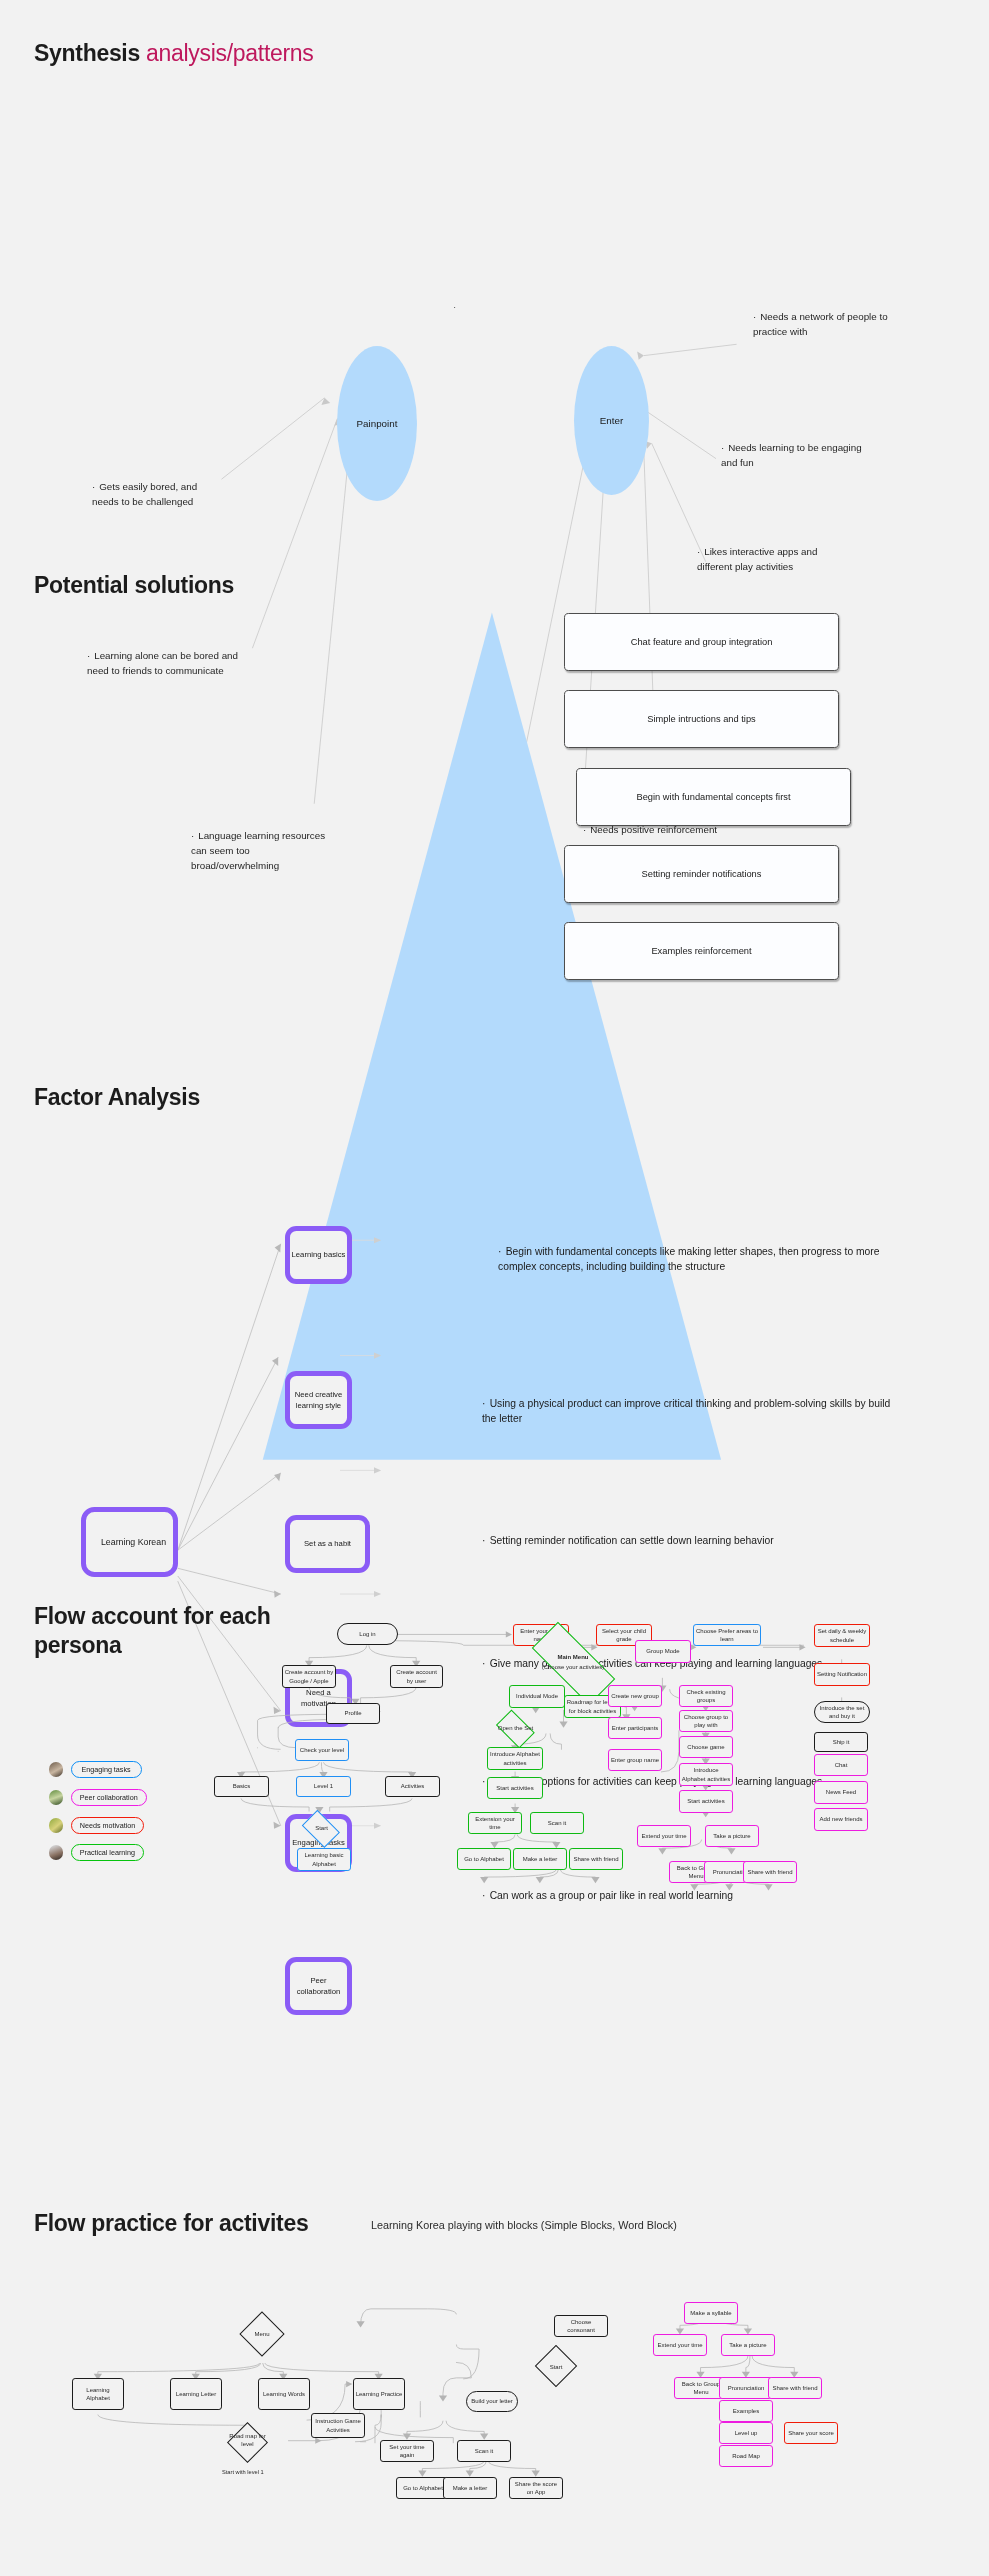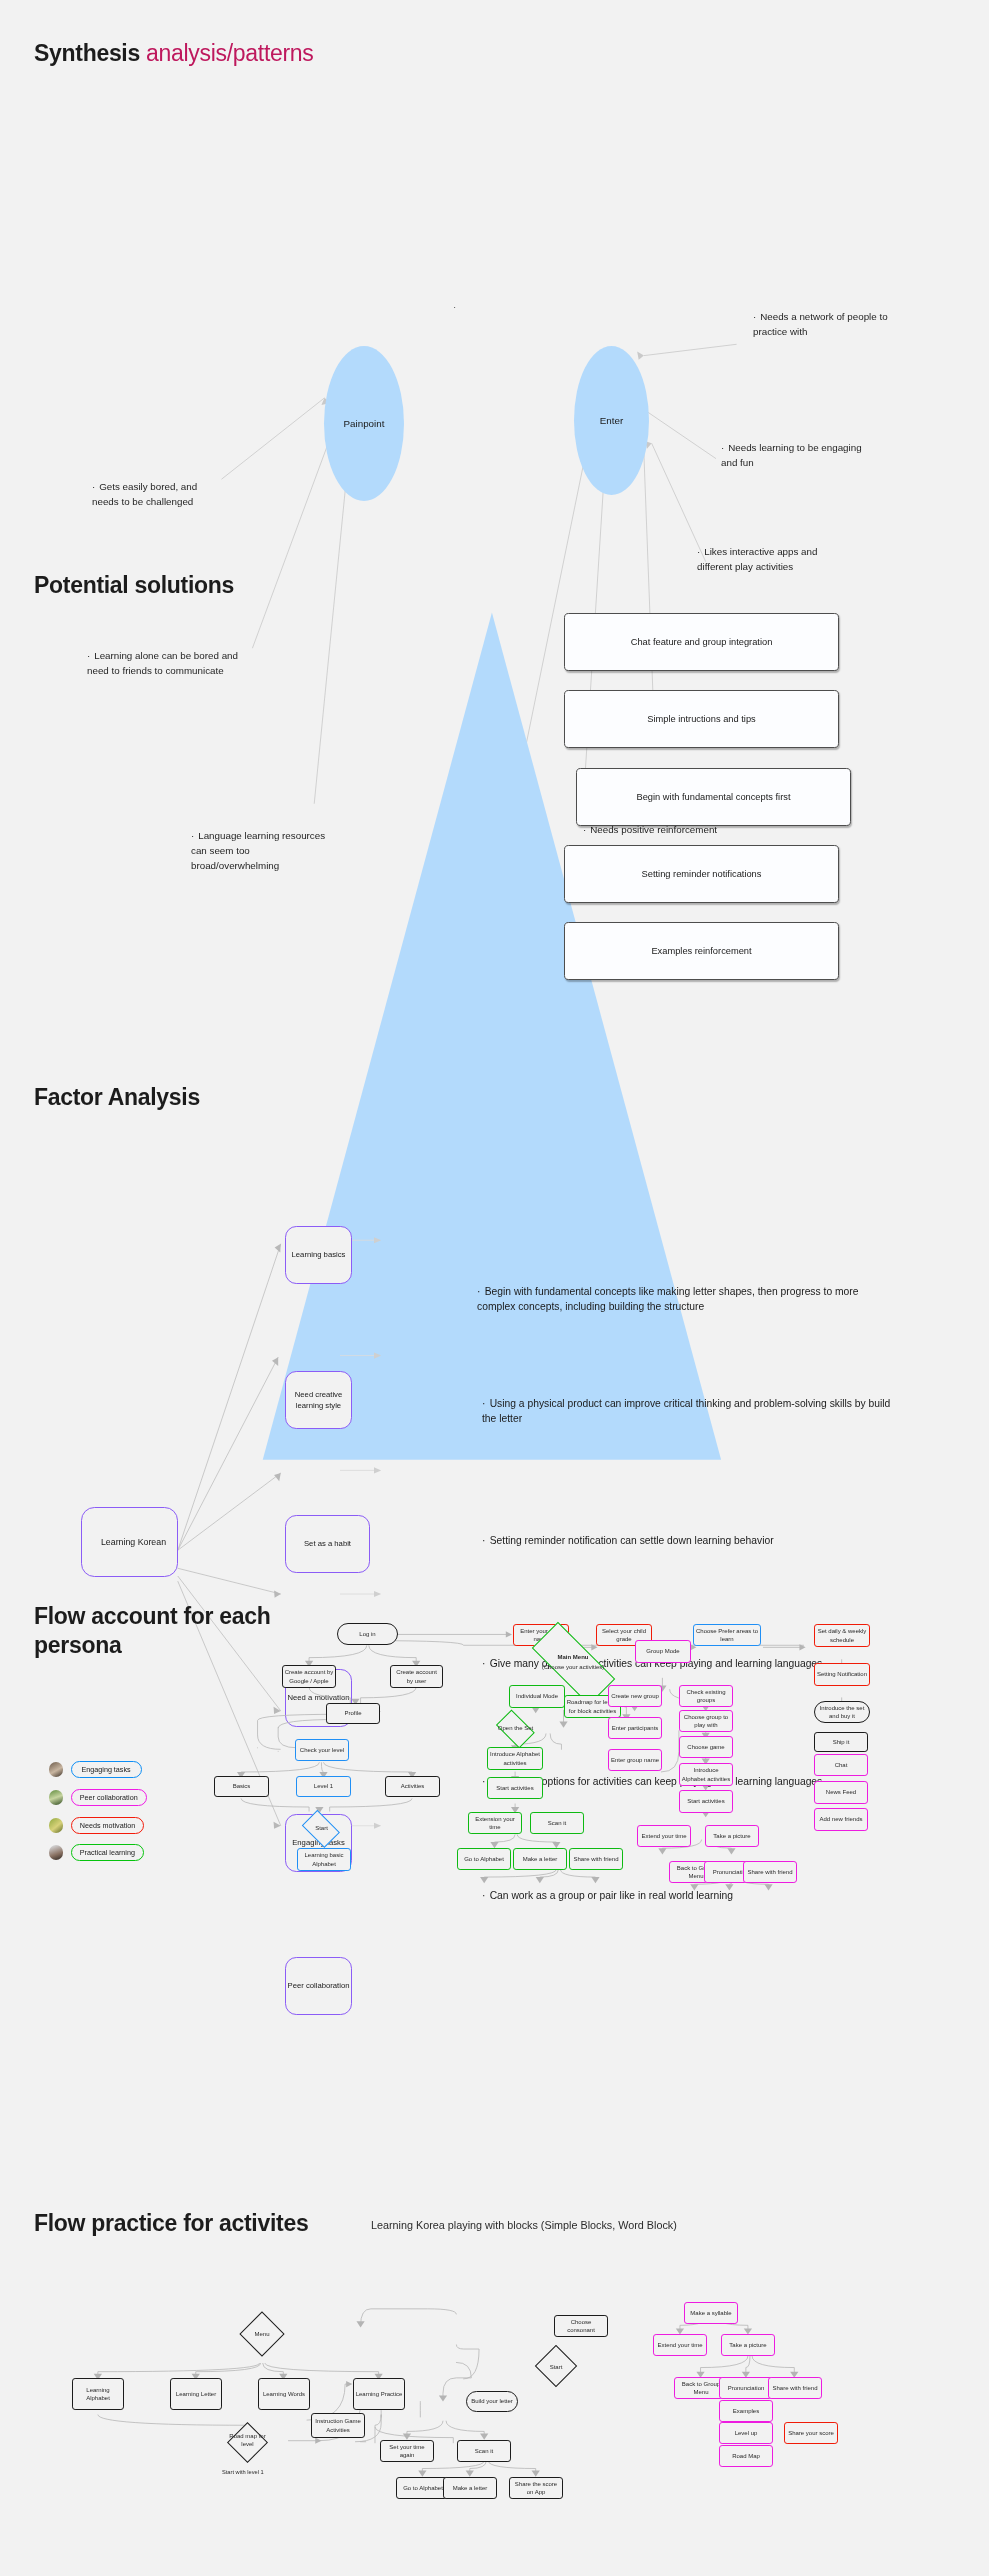--- a/index.html
+++ b/index.html
@@ -34,21 +34,21 @@
   
   .sol-card {
     background:#fcfdff; border:0.5px solid #4d4d4d; border-radius:4.6px;
     box-shadow:1px 1.5px 1.5px rgba(0,0,0,.28);
     display:flex; align-items:center; justify-content:center;
     font-size:9.3px; color:#1a1a1a; text-align:center;
   }
 
   
   .fa-node {
-    border:1px solid #8b5cf6; border-radius:11.3px; background:#f2f2f2;
+    border:5px solid #8b5cf6; border-radius:11.3px; background:#f2f2f2;
     display:flex; align-items:center; justify-content:center; text-align:center;
     font-size:7.7px; line-height:1.45; color:#1a1a1a;
   }
   .fa-root { border-radius:13.4px; font-size:8.8px; }
   .fa-desc { font-size:10.3px; line-height:1.5; color:#1a1a1a; }
 
   
   .fnode {
     position:absolute; background:#f2f2f2;
     display:flex; align-items:center; justify-content:center; text-align:center;
@@ -111,21 +111,21 @@
     <polygon points="680,852 691,862 674,866"></polygon>
     <polygon points="1250,690 1237,682 1240,698"></polygon>
     <polygon points="1255,798 1242,792 1247,807"></polygon>
     <polygon points="1265,860 1252,856 1256,871"></polygon>
     <polygon points="1250,880 1240,872 1252,868"></polygon>
     <polygon points="1175,890 1166,880 1180,878"></polygon>
     <polygon points="1135,890 1127,879 1141,878"></polygon>
   </g>
 </svg>
 
-<div class="abs ellipse" style="left:324px; top:346px; width:80px; height:155px;">
+<div class="abs ellipse" style="left:337px; top:346px; width:80px; height:155px;">
     <span>Painpoint</span>
   </div>
 <div class="abs ellipse" style="left:574px; top:346px; width:75px; height:149px;">
     <span>Enter</span>
   </div>
 <div class="abs" style="left:453px;top:301px;font-size:9.8px;color:#555;">·</div>
 
 <div class="abs bullet-note" style="left:92px; top:479px; width:118px;"><span class="bd">·</span><span>Gets easily bored, and needs to be challenged</span></div>
 <div class="abs bullet-note" style="left:87px; top:648px; width:165px;"><span class="bd">·</span><span>Learning alone can be bored and need to friends to communicate</span></div>
 <div class="abs bullet-note" style="left:191px; top:828px; width:149px;"><span class="bd">·</span><span>Language learning resources can seem too broad/overwhelming</span></div>
@@ -198,21 +198,21 @@
 
 <div class="abs fa-node fa-root" style="left:81px; top:1507px; width:97px; height:70px;padding-left:8px;">Learning Korean</div>
 
 <div class="abs fa-node" style="left:285px; top:1226px; width:67px; height:58px;">Learning basics</div>
 <div class="abs fa-node" style="left:285px; top:1371px; width:67px; height:58px;">Need creative learning style</div>
 <div class="abs fa-node" style="left:285px; top:1515px; width:85px; height:58px;">Set as a habit</div>
 <div class="abs fa-node" style="left:285px; top:1669px; width:67px; height:58px;">Need a motivation</div>
 <div class="abs fa-node" style="left:285px; top:1814px; width:67px; height:58px;">Engaging tasks</div>
 <div class="abs fa-node" style="left:285px; top:1957px; width:67px; height:58px;">Peer collaboration</div>
 
-<div class="abs fa-desc" style="left:477px; top:1244px; width:412px;margin-top:40px;"><span class="bd" style="display:inline-block;width:7.7px">·</span><span>Begin with fundamental concepts like making letter shapes, then progress to more complex concepts, including building the structure</span></div>
+<div class="abs fa-desc" style="left:498px; top:1244px; width:412px;"><span class="bd" style="display:inline-block;width:7.7px">·</span><span>Begin with fundamental concepts like making letter shapes, then progress to more complex concepts, including building the structure</span></div>
 <div class="abs fa-desc" style="left:482px; top:1396px; width:417px;"><span class="bd" style="display:inline-block;width:7.7px">·</span><span>Using a physical product can improve critical thinking and problem-solving skills by build the letter</span></div>
 <div class="abs fa-desc" style="left:482px; top:1533px; width:417px;"><span class="bd" style="display:inline-block;width:7.7px">·</span><span>Setting reminder notification can settle down learning behavior</span></div>
 <div class="abs fa-desc" style="left:482px; top:1656px; width:428px;"><span class="bd" style="display:inline-block;width:7.7px">·</span><span>Give many options for activities can keep playing and learning languages</span></div>
 <div class="abs fa-desc" style="left:482px; top:1774px; width:428px;"><span class="bd" style="display:inline-block;width:7.7px">·</span><span>Give many options for activities can keep playing and learning languages</span></div>
 <div class="abs fa-desc" style="left:482px; top:1888px; width:428px;"><span class="bd" style="display:inline-block;width:7.7px">·</span><span>Can work as a group or pair like in real world learning</span></div>
 
 <div class="abs section-title" style="left:34px; top:1602px; line-height:1.28;">
   <div>Flow account for each</div>
   <div>persona</div>
 </div>

